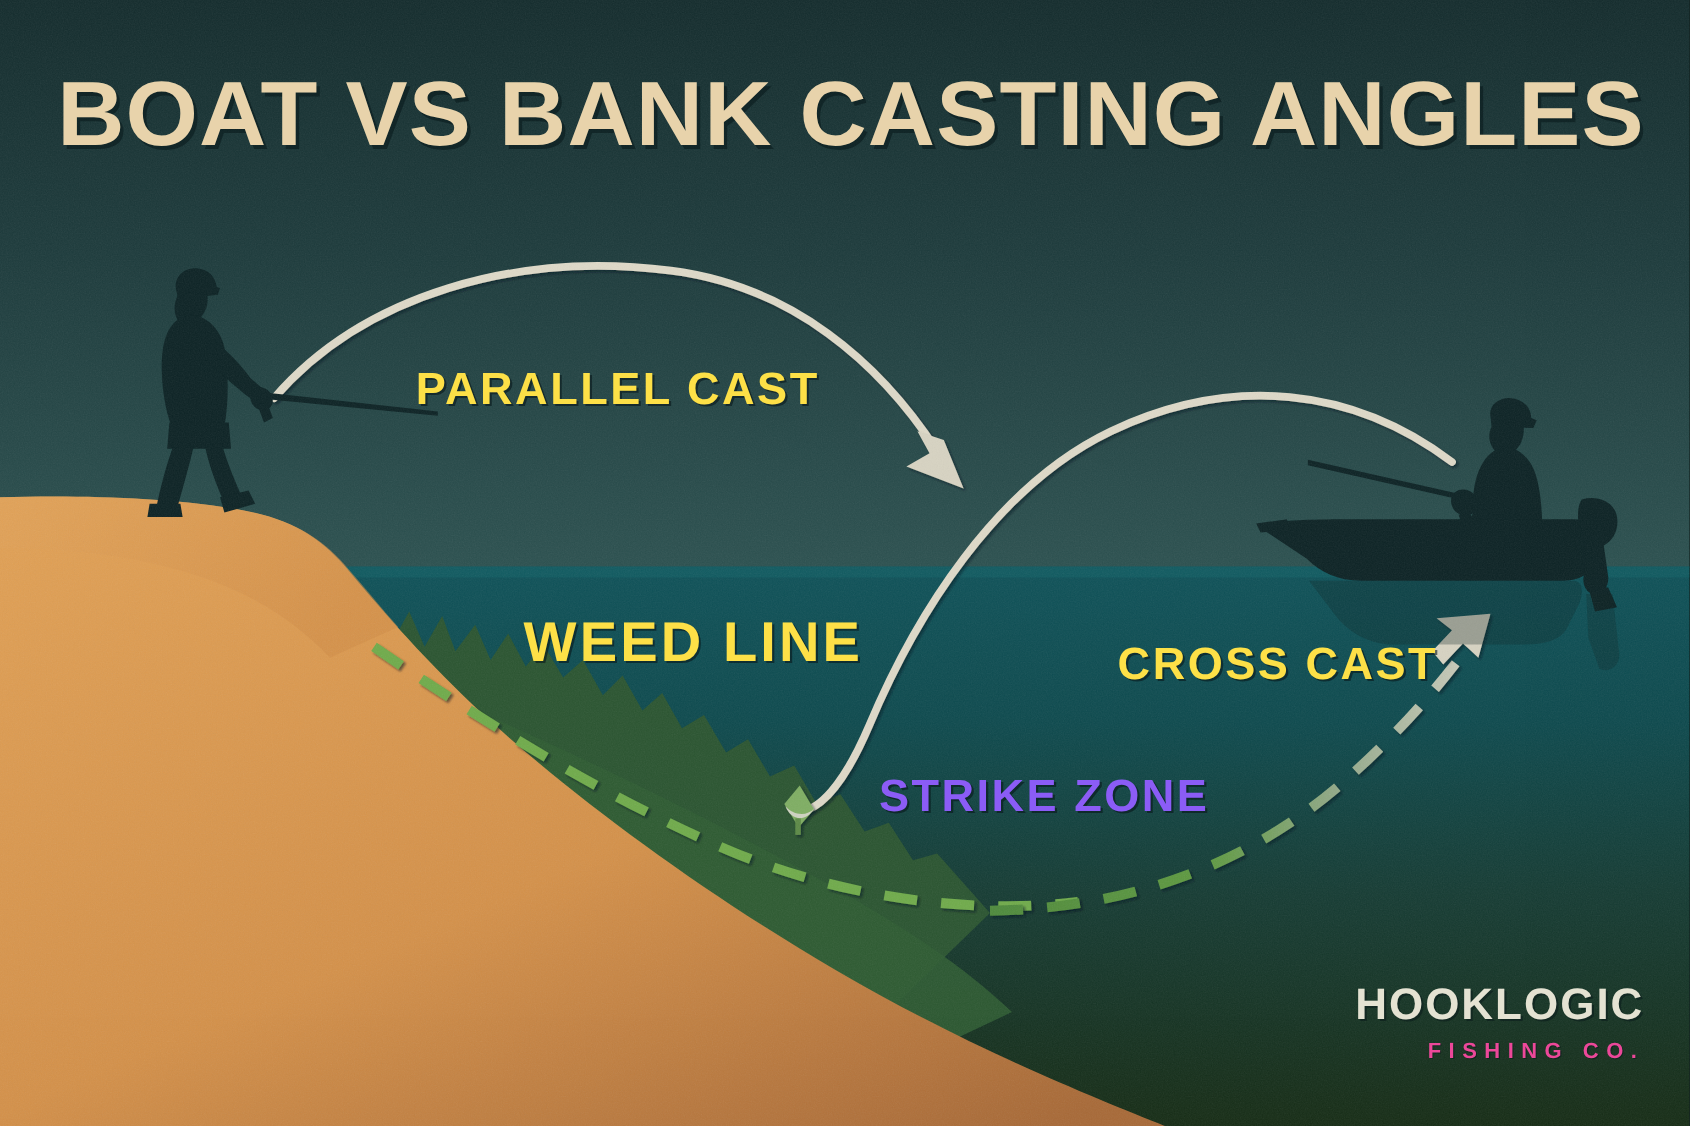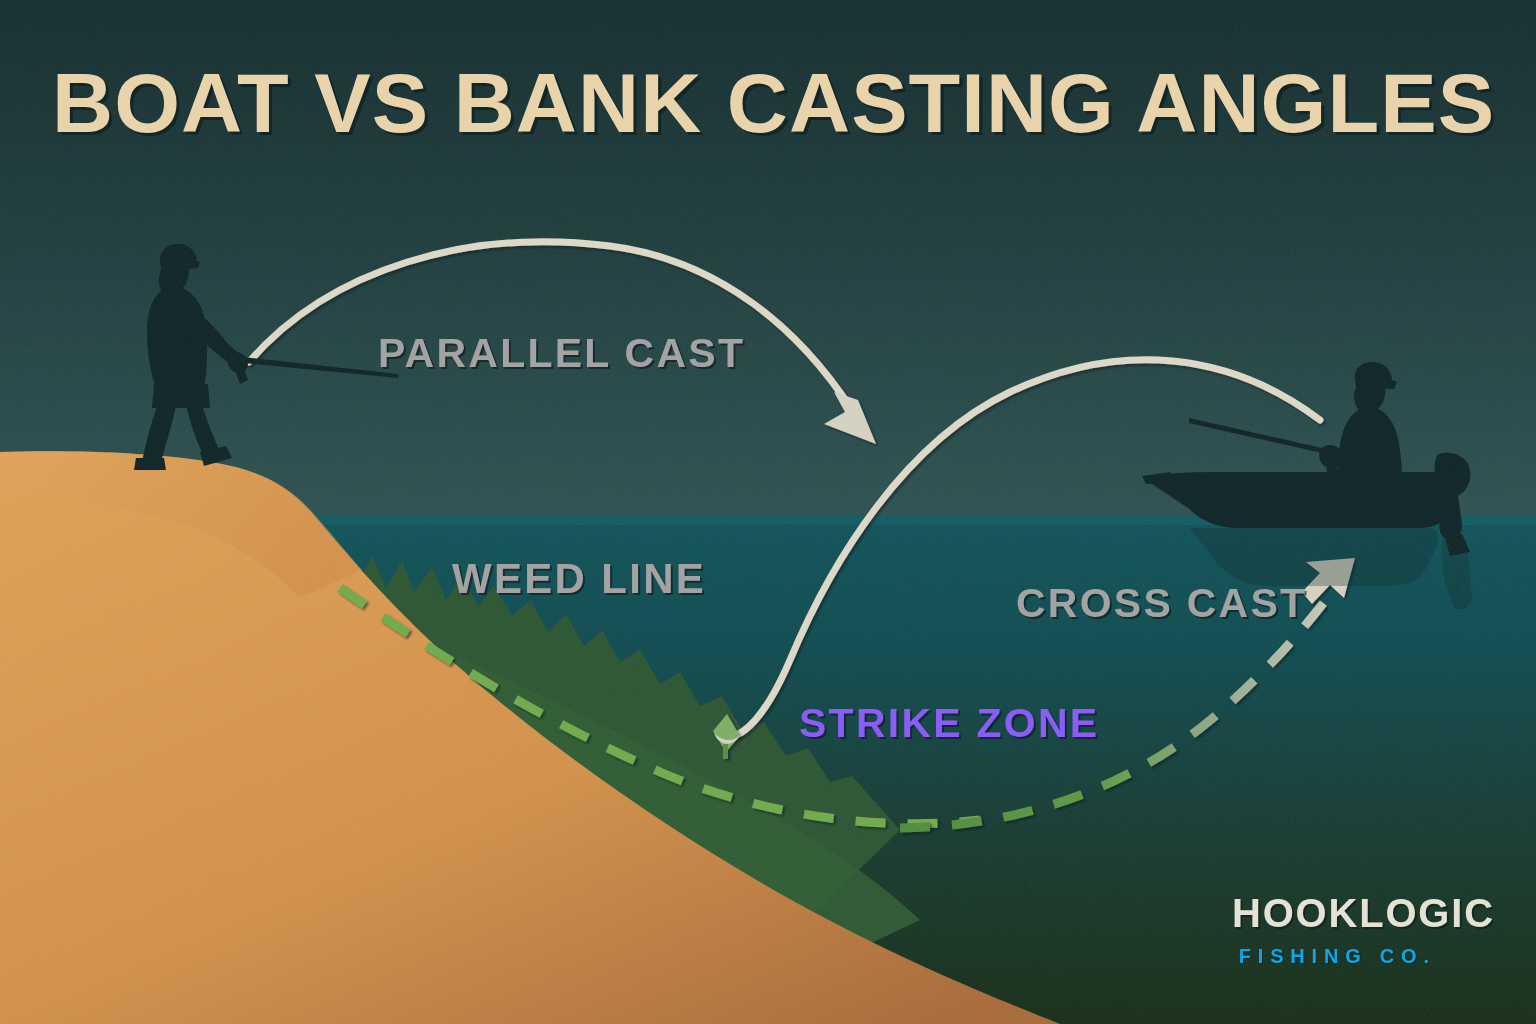--- a/index.html
+++ b/index.html
@@ -39,34 +39,34 @@
     top: 62px;
     font-size: 83px;
     letter-spacing: 0.012em;
     color: #e8d3ab;
     transform: scaleX(1.02);
     transform-origin: left top;
     text-shadow: 3px 3px 0 rgba(8,24,26,0.55);
   }
 
   .cast-label {
-    color: #a3a3a3;
+    color: #fde047;
     text-shadow: 2px 2px 0 rgba(8,24,26,0.60);
   }
 
   #label-parallel {
     left: 378px;
     top: 333px;
     font-size: 41px;
     letter-spacing: 0.055em;
   }
   #label-weed {
-    left: 452px;
+    left: 476px;
     top: 558px;
-    font-size: 42px;
+    font-size: 51px;
     letter-spacing: 0.055em;
   }
   #label-cross {
     left: 1016px;
     top: 583px;
     font-size: 41px;
     letter-spacing: 0.055em;
   }
   #label-strike {
     left: 799px;
@@ -75,41 +75,41 @@
     letter-spacing: 0.055em;
     color: #8b5cf6;
     text-shadow: 2px 2px 0 rgba(8,24,26,0.60);
   }
 
   
   #logo {
     position: absolute;
     left: 1232px;
     top: 893px;
-    text-align: left;
+    text-align: right;
     user-select: none;
   }
   #logo-main {
     font-family: "Liberation Sans Narrow", "Liberation Sans", sans-serif;
     font-weight: 700;
     font-size: 40px;
     letter-spacing: 0.045em;
     color: #e4e2d2;
     text-transform: uppercase;
     line-height: 1;
     text-shadow: 2px 2px 0 rgba(8,24,26,0.5);
   }
   #logo-sub {
     margin-top: 13px;
     font-family: "Liberation Sans", sans-serif;
     font-weight: 700;
     font-size: 20px;
     letter-spacing: 0.34em;
     text-indent: 0.34em;
-    color: #0ea5e9;
+    color: #ec4899;
     text-transform: uppercase;
     line-height: 1;
     text-shadow: 1px 1px 0 rgba(8,24,26,0.5);
   }
 </style>
 </head>
 <body>
 
 <div id="stage">
 

